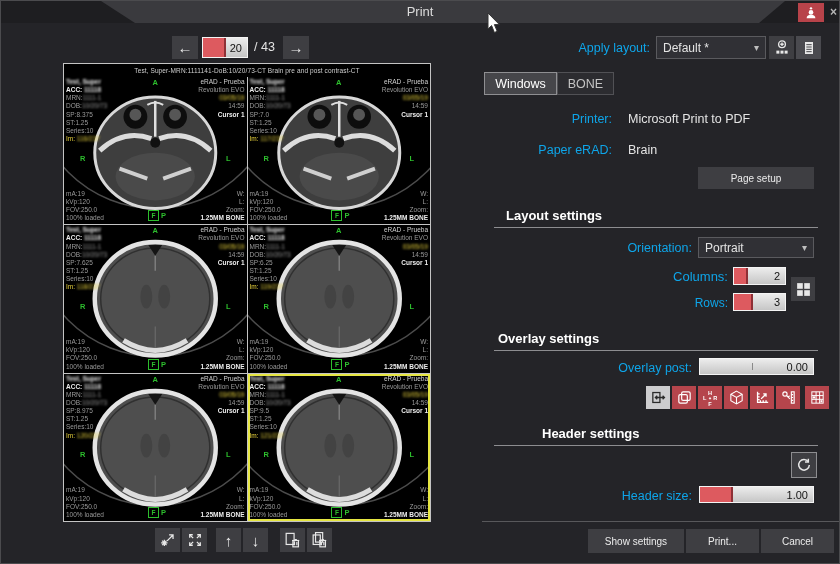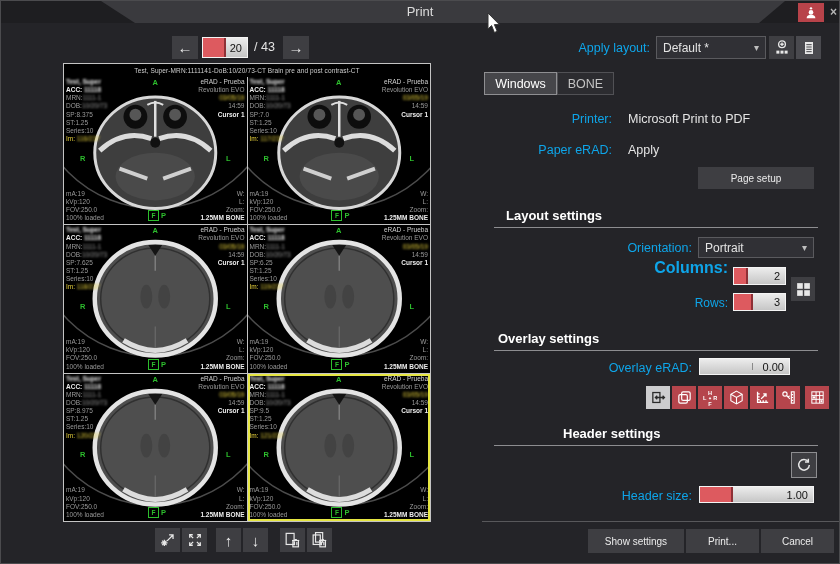--- a/index.html
+++ b/index.html
@@ -450,36 +450,36 @@
     <span>Windows</span>
   </div>
   <div class="tab inactive" style="left:556px;width:57px;">
     <span>BONE</span>
   </div>
 
   <div class="lbl" style="left:500px;top:111px;width:111px;">Printer:</div>
   <div class="val" style="left:627px;top:111px;">Microsoft Print to PDF</div>
 
   <div class="lbl" style="left:500px;top:142px;width:111px;">Paper eRAD:</div>
-  <div class="val" style="left:627px;top:142px;">Apply</div>
+  <div class="val" style="left:627px;top:142px;">Brain</div>
 
   <div class="btn" style="left:697px;top:166px;width:116px;height:22px;">
     <span>Page setup</span>
   </div>
 
   <div class="sect" style="left:497px;top:207px;padding-left:8px;">Layout settings</div>
   <div class="rule" style="left:493px;top:226px;width:324px;"></div>
 
   <div class="lbl" style="left:545px;top:240px;width:146px;">Orientation:</div>
   <div class="dd" style="left:697px;top:236px;width:116px;height:21px;justify-content:flex-end;">
     <span>Portrait</span>
     <span class="caret">▾</span>
   </div>
 
-  <div class="lbl" style="left:572px;top:258px;width:155px;font-size:16px;font-weight:bold;">Columns:</div>
+  <div class="lbl" style="left:572px;top:268px;width:155px;font-size:13px;">Columns:</div>
   <div class="spin" style="left:732px;top:266px;width:53px;height:18px;">
     <div class="red" style="width:12px;"></div>
     <div class="num">2</div>
   </div>
   <div class="ibtn" style="left:790px;top:276px;width:24px;height:24px;">
     <svg width="17" height="17" viewBox="0 0 24 24">
       <rect x="3" y="3" width="8" height="8" fill="#e8e8e8"></rect>
       <rect x="13" y="3" width="8" height="8" fill="#e8e8e8"></rect>
       <rect x="3" y="13" width="8" height="8" fill="#e8e8e8"></rect>
       <rect x="13" y="13" width="8" height="8" fill="#e8e8e8"></rect>
@@ -487,22 +487,22 @@
   </div>
   <div class="lbl" style="left:572px;top:295px;width:155px;font-size:12px;">Rows:</div>
   <div class="spin" style="left:732px;top:292px;width:53px;height:18px;">
     <div class="red" style="width:17px;"></div>
     <div class="num">3</div>
   </div>
 
   <div class="sect" style="left:497px;top:330px;">Overlay settings</div>
   <div class="rule" style="left:493px;top:349px;width:324px;"></div>
 
-  <div class="lbl" style="left:540px;top:360px;width:151px;">Overlay eRAD:</div>
-  <div class="spin" style="left:698px;top:357px;width:91px;height:17px;">
+  <div class="lbl" style="left:540px;top:360px;width:151px;">Overlay post:</div>
+  <div class="spin" style="left:698px;top:357px;width:115px;height:17px;">
     <div class="tick" style="left:52px;"></div>
     <div class="num">0.00</div>
   </div>
 
   <div class="ibtn lt" style="left:645px;top:385px;width:24px;height:23px;">
     <svg width="17" height="17" viewBox="0 0 24 24" stroke="#2a2a2a" stroke-width="1.8" fill="none">
       <rect x="4" y="5" width="10" height="14"></rect>
       <path d="M8 12 H20 M17.8 9.6 L20.4 12 L17.8 14.4 M10.2 9.6 L7.6 12 L10.2 14.4"></path>
     </svg>
   </div>
@@ -544,21 +544,21 @@
   </div>
   <div class="ibtn red" style="left:804px;top:385px;width:24px;height:23px;">
     <svg width="17" height="17" viewBox="0 0 24 24" stroke="#fff" stroke-width="1.4" fill="none">
       <rect x="4" y="4" width="16" height="16"></rect>
       <path d="M4 9.3 H20 M4 14.6 H20 M10 4 V20 M15 4 V20"></path>
       <rect x="5.2" y="10.5" width="3.5" height="2.8" fill="#fff" stroke="none"></rect>
       <rect x="16.2" y="15.8" width="2.6" height="3" fill="#fff" stroke="none"></rect>
     </svg>
   </div>
 
-  <div class="sect" style="left:518px;top:425px;padding-left:44px;">Header settings</div>
+  <div class="sect" style="left:497px;top:425px;padding-left:44px;">Header settings</div>
   <div class="rule" style="left:493px;top:444px;width:324px;"></div>
 
   <div class="ibtn" style="left:790px;top:451px;width:26px;height:26px;border:1px solid #8d8d90;">
     <svg width="16" height="16" viewBox="0 0 24 24" stroke="#e8e8e8" stroke-width="2.2" fill="none">
       <path d="M18.5 7 A8 8 0 1 0 20 12"></path>
       <path d="M18.5 2.5 V7.5 H13.5"></path>
     </svg>
   </div>
 
   <div class="lbl" style="left:540px;top:488px;width:151px;">Header size:</div>

